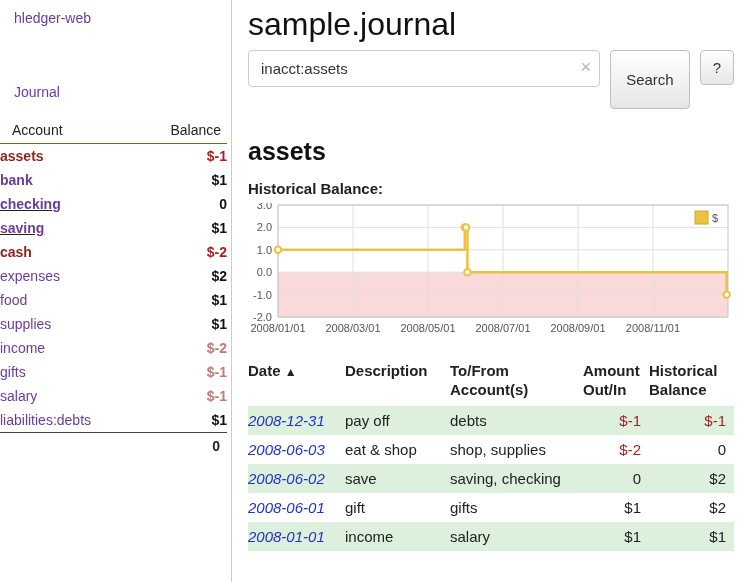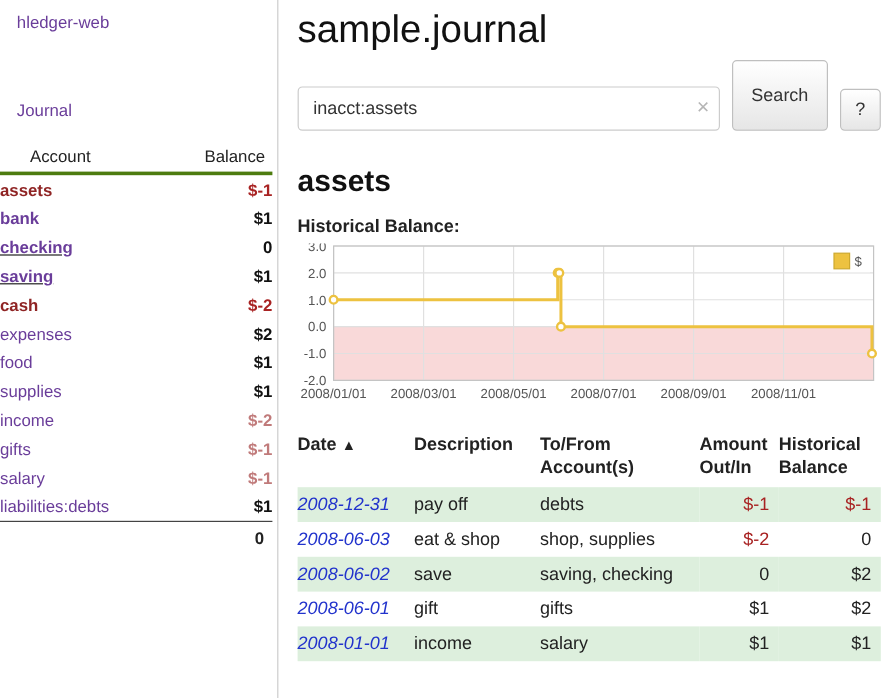--- a/index.html
+++ b/index.html
@@ -19,43 +19,43 @@
     border-right: 1px solid #ccc;
     padding: 10px 4px 10px 0;
   }
   .app-title { display: block; margin: 0 0 58px 14px; }
   a.purple { color: #6a3d9a; text-decoration: none; }
   .journal-link { display: block; margin: 0 0 20px 14px; }
 
   table.accounts { width: 100%; border-collapse: collapse; font-size: 14px; }
   table.accounts th {
     font-weight: normal; text-align: left;
-    border-bottom: 3px solid #4d7c0f;
-    padding: 2px 6px 5px 25px;
+    border-bottom: 1px solid #4d7c0f;
+    padding: 2px 6px 5px 12px;
   }
   table.accounts th.bal-h { text-align: right; }
   table.accounts td { padding: 3px 0; line-height: 18px; }
   td.i1 { padding-left: 19px; }
   td.i2 { padding-left: 30px; }
   td.i3 { padding-left: 41px; text-decoration: underline; }
   td.bal { text-align: right; font-weight: bold; color: #111; padding-right: 7px; }
   tr.b a, tr.b td { font-weight: bold; }
   a.nr { color: #8f2424; }          
   td.nb { color: #a82222; }          
   td.ns { color: #c07a7a; }          
   tr.total td {
     border-top: 1px solid #444;
     font-weight: bold; text-align: right; padding: 4px 7px 4px 0;
   }
 
   
   main { flex: 1; padding: 2px 8px 16px 16px; }
   h1.page-title { font-size: 32px; font-weight: normal; color: #111; margin: 4px 0 7px; }
 
-  .search-row { display: flex; align-items: flex-end; gap: 10px; }
+  .search-row { display: flex; align-items: flex-start; gap: 10px; }
   .search-wrap { position: relative; flex: 1; }
   .search-input {
     width: 100%; height: 37px;
     font: 15px "Liberation Sans", "DejaVu Sans", sans-serif;
     color: #333;
     padding: 6px 30px 6px 12px;
     border: 1px solid #ccc; border-radius: 4px;
     outline: none;
   }
   .clear-x {

